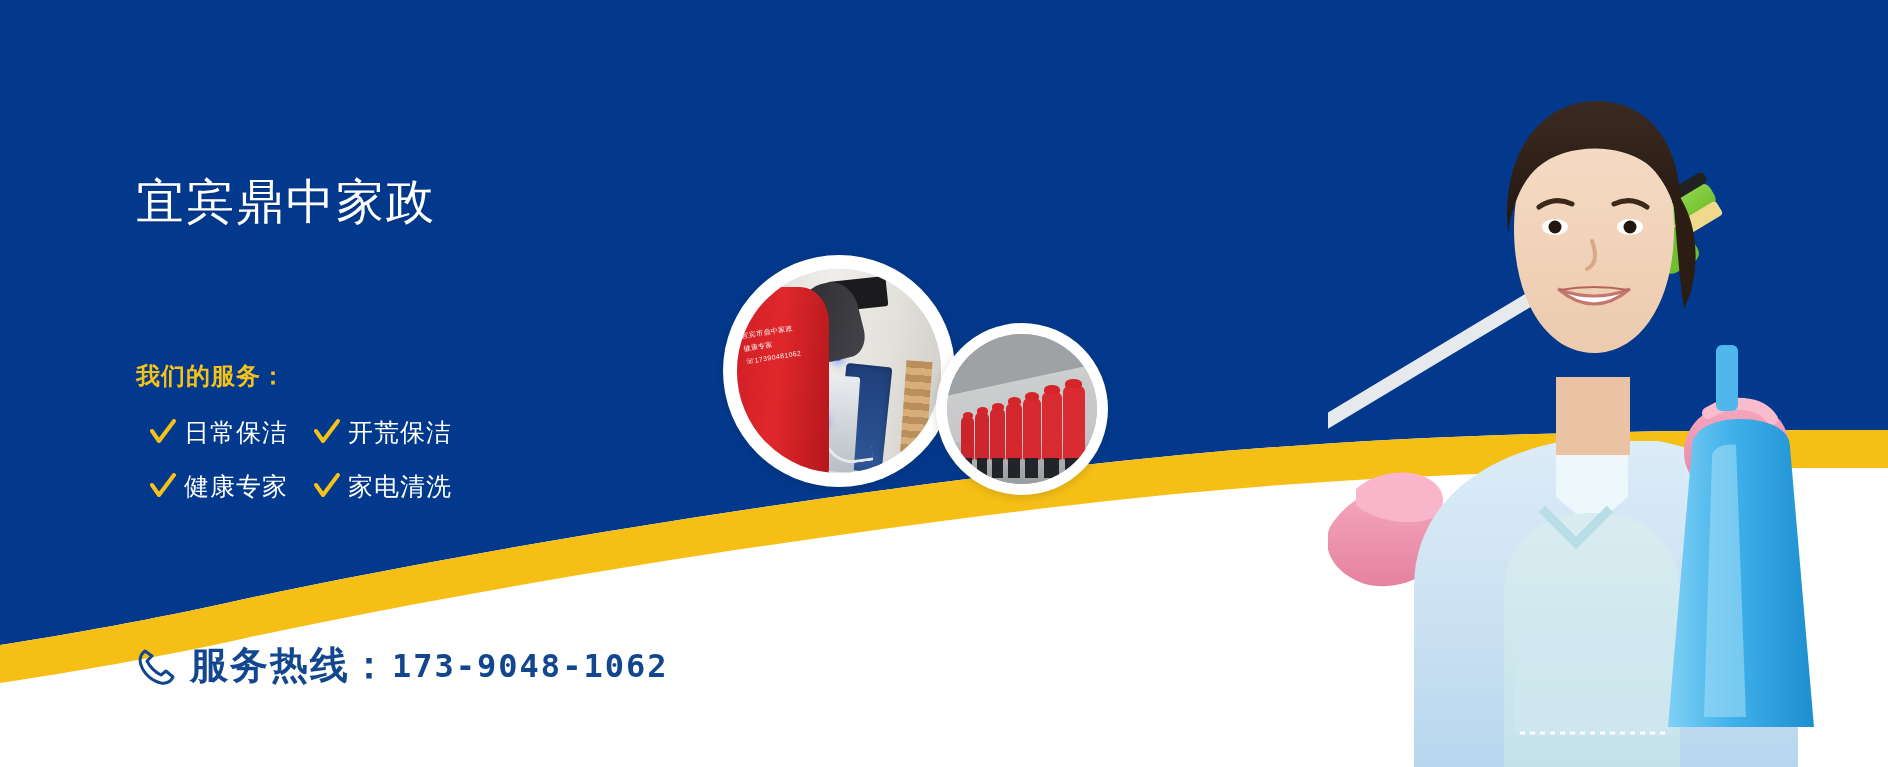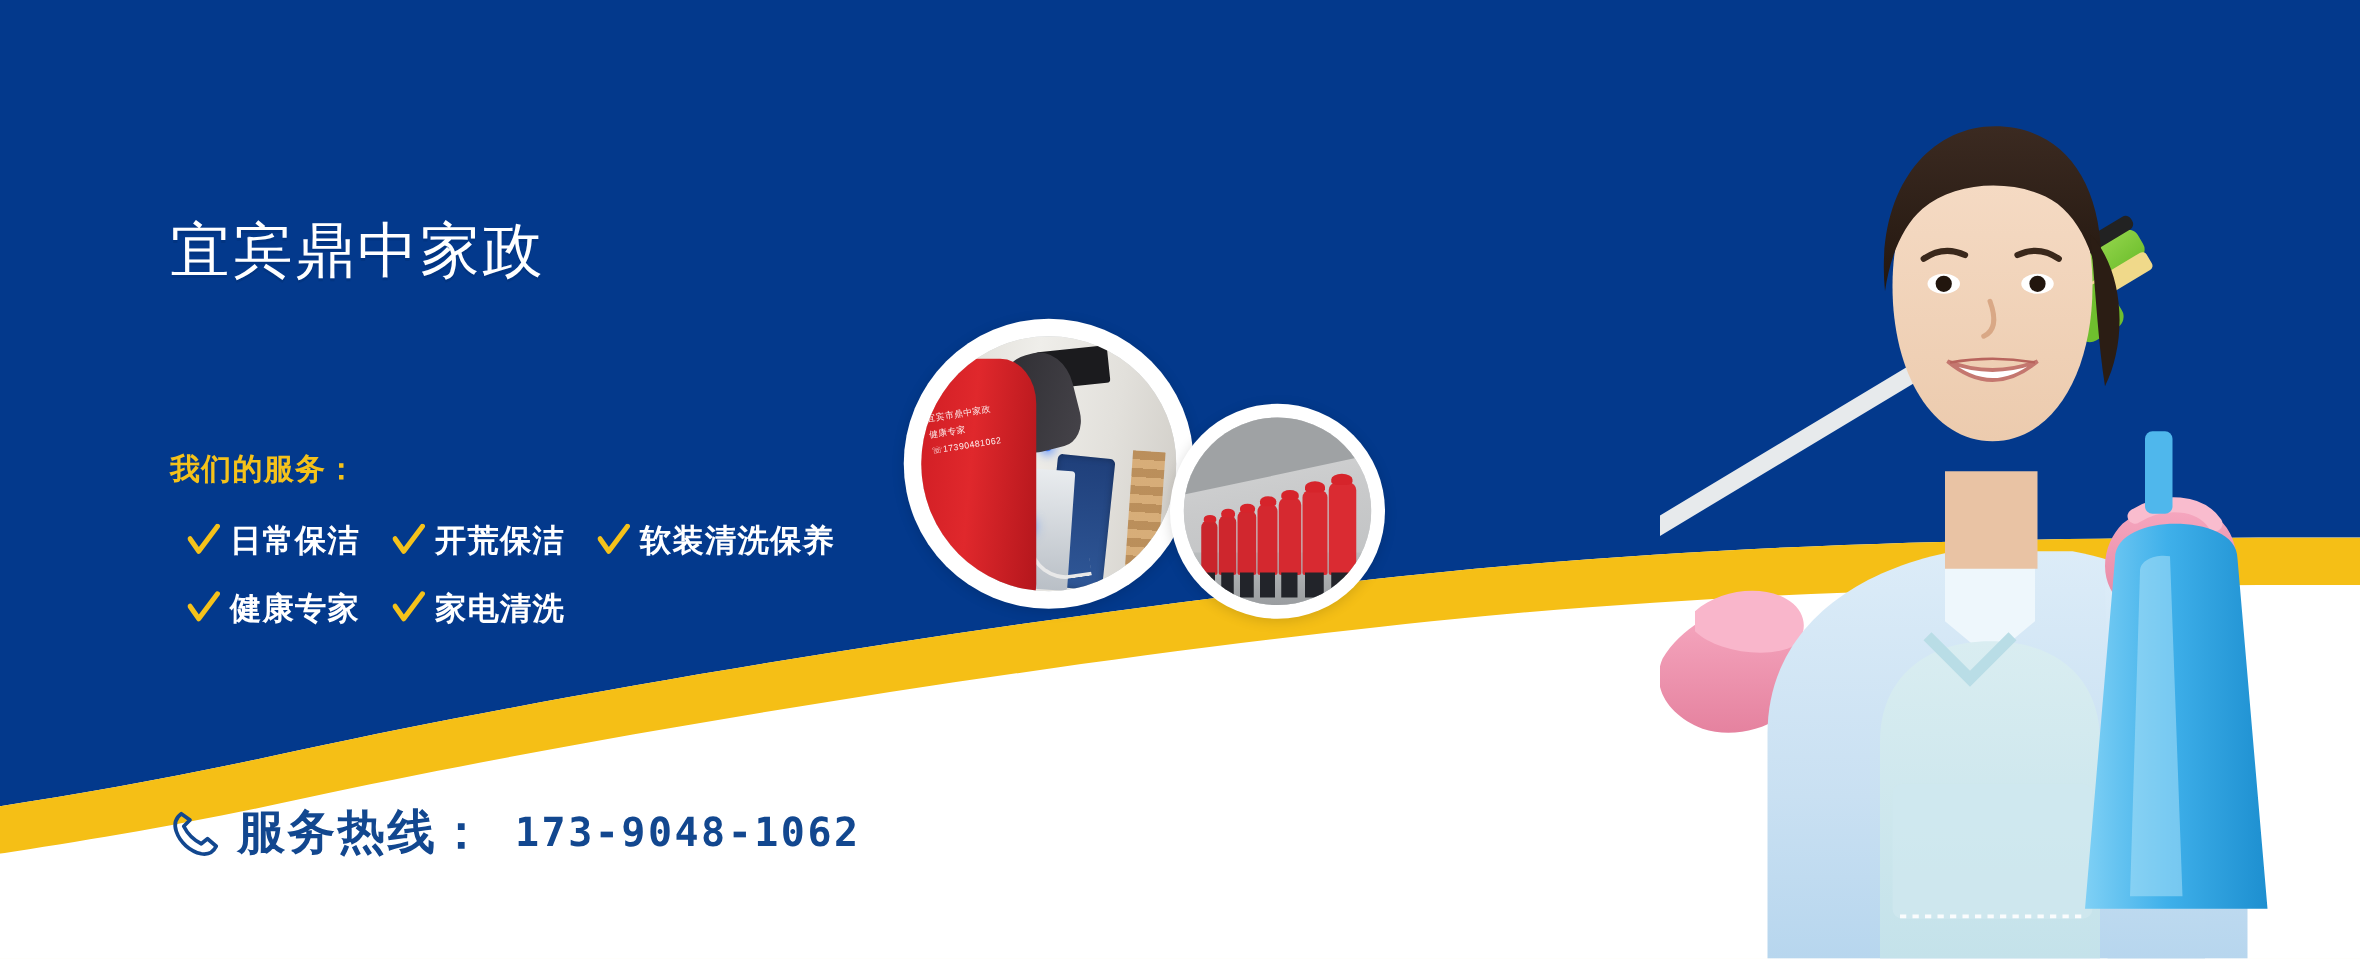--- a/index.html
+++ b/index.html
@@ -111,21 +111,21 @@
     display: inline-block;
     width: 26px;
     height: 26px;
     margin-right: 8px;
     flex: 0 0 auto;
   }
   .svc-check svg { display: block; }
   .svc-text {
     color: #ffffff;
     font-size: 25px;
-    font-weight: 700;
+    font-weight: 400;
     letter-spacing: 1px;
   }
   .svc-row-2 .svc-item { margin-right: 26px; }
 
   
   .hotline {
     position: absolute;
     left: 136px;
     top: 640px;
     display: flex;
@@ -143,21 +143,21 @@
     color: #12478f;
     font-size: 38px;
     font-weight: 700;
     letter-spacing: 2px;
   }
   .hotline-number {
     color: #12478f;
     font-size: 32px;
     font-weight: 700;
     letter-spacing: 2px;
-    margin-left: 22px;
+    margin-left: 2px;
     font-family: "DejaVu Sans Mono", "Liberation Mono", monospace;
   }
 
   
   .photo-circle {
     position: absolute;
     border-radius: 50%;
     background: #ffffff;
     box-shadow: 0 2px 10px rgba(0,0,0,0.14);
     z-index: 25;
@@ -493,28 +493,20 @@
           <span class="svc-text">日常保洁</span>
         </div>
         <div class="svc-item">
           <span class="svc-check">
             <svg width="26" height="26" viewBox="0 0 26 26">
                 <path d="M2 12 L9 22 L24 2" fill="none" stroke="#f5c21a" stroke-width="4" stroke-linecap="round" stroke-linejoin="round"></path>
               </svg>
           </span>
           <span class="svc-text">开荒保洁</span>
         </div>
-        <div class="svc-item">
-          <span class="svc-check">
-            <svg width="26" height="26" viewBox="0 0 26 26">
-                <path d="M2 12 L9 22 L24 2" fill="none" stroke="#f5c21a" stroke-width="4" stroke-linecap="round" stroke-linejoin="round"></path>
-              </svg>
-          </span>
-          <span class="svc-text">软装清洗保养</span>
-        </div>
       </div>
 
       <div class="svc-row svc-row-2">
         <div class="svc-item">
           <span class="svc-check">
             <svg width="26" height="26" viewBox="0 0 26 26">
                 <path d="M2 12 L9 22 L24 2" fill="none" stroke="#f5c21a" stroke-width="4" stroke-linecap="round" stroke-linejoin="round"></path>
               </svg>
           </span>
           <span class="svc-text">健康专家</span>

